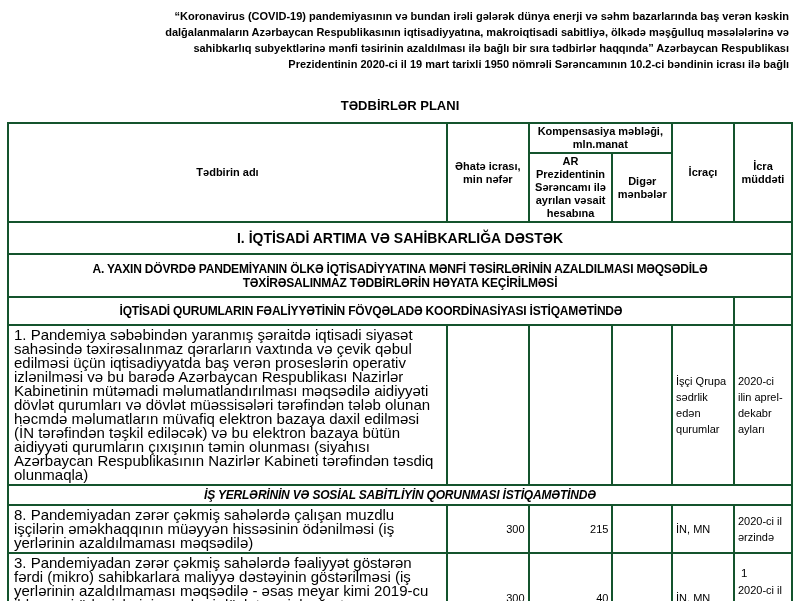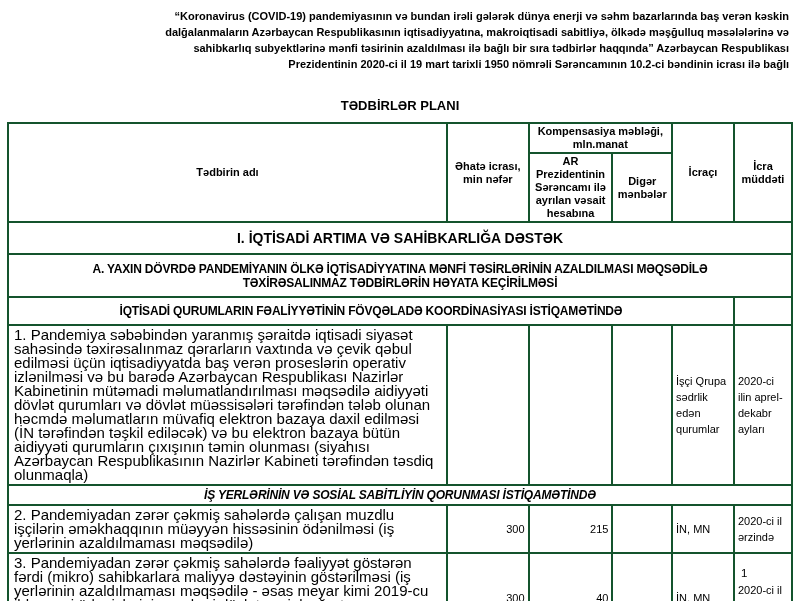--- a/index.html
+++ b/index.html
@@ -103,21 +103,21 @@
       <td class="num"></td>
       <td class="small-center">İşçi Qrupa sədrlik edən qurumlar</td>
       <td class="small-center">2020-ci ilin aprel-dekabr ayları</td>
     </tr>
 
     <tr class="h20">
       <td colspan="6" class="section cond">İŞ YERLƏRİNİN VƏ SOSİAL SABİTLİYİN QORUNMASI İSTİQAMƏTİNDƏ</td>
     </tr>
 
     <tr class="h30">
-      <td class="name">2.  Pandemiyadan zərər çəkmiş sahələrdə çalışan  muzdlu işçilərin əməkhaqqının müəyyən hissəsinin ödənilməsi (iş yerlərinin azaldılmaması məqsədilə)</td>
+      <td class="name">8.  Pandemiyadan zərər çəkmiş sahələrdə çalışan  muzdlu işçilərin əməkhaqqının müəyyən hissəsinin ödənilməsi (iş yerlərinin azaldılmaması məqsədilə)</td>
       <td class="num">300</td>
       <td class="num">215</td>
       <td class="num"></td>
       <td class="small-center">İN, MN</td>
       <td class="small-center">2020-ci il ərzində</td>
     </tr>
 
     <tr class="h52">
       <td class="name">3.  Pandemiyadan zərər çəkmiş sahələrdə fəaliyyət göstərən fərdi (mikro) sahibkarlara maliyyə dəstəyinin göstərilməsi (iş yerlərinin azaldılmaması məqsədilə - əsas meyar kimi 2019-cu ildə vergi ödənişlərini, məcburi dövlət sosial sığorta və işsizlikdən sığorta ödənişlərini həyata keçirmiş vergi ödəyicilərinə şamil edilməklə)</td>
       <td class="num">300</td>

